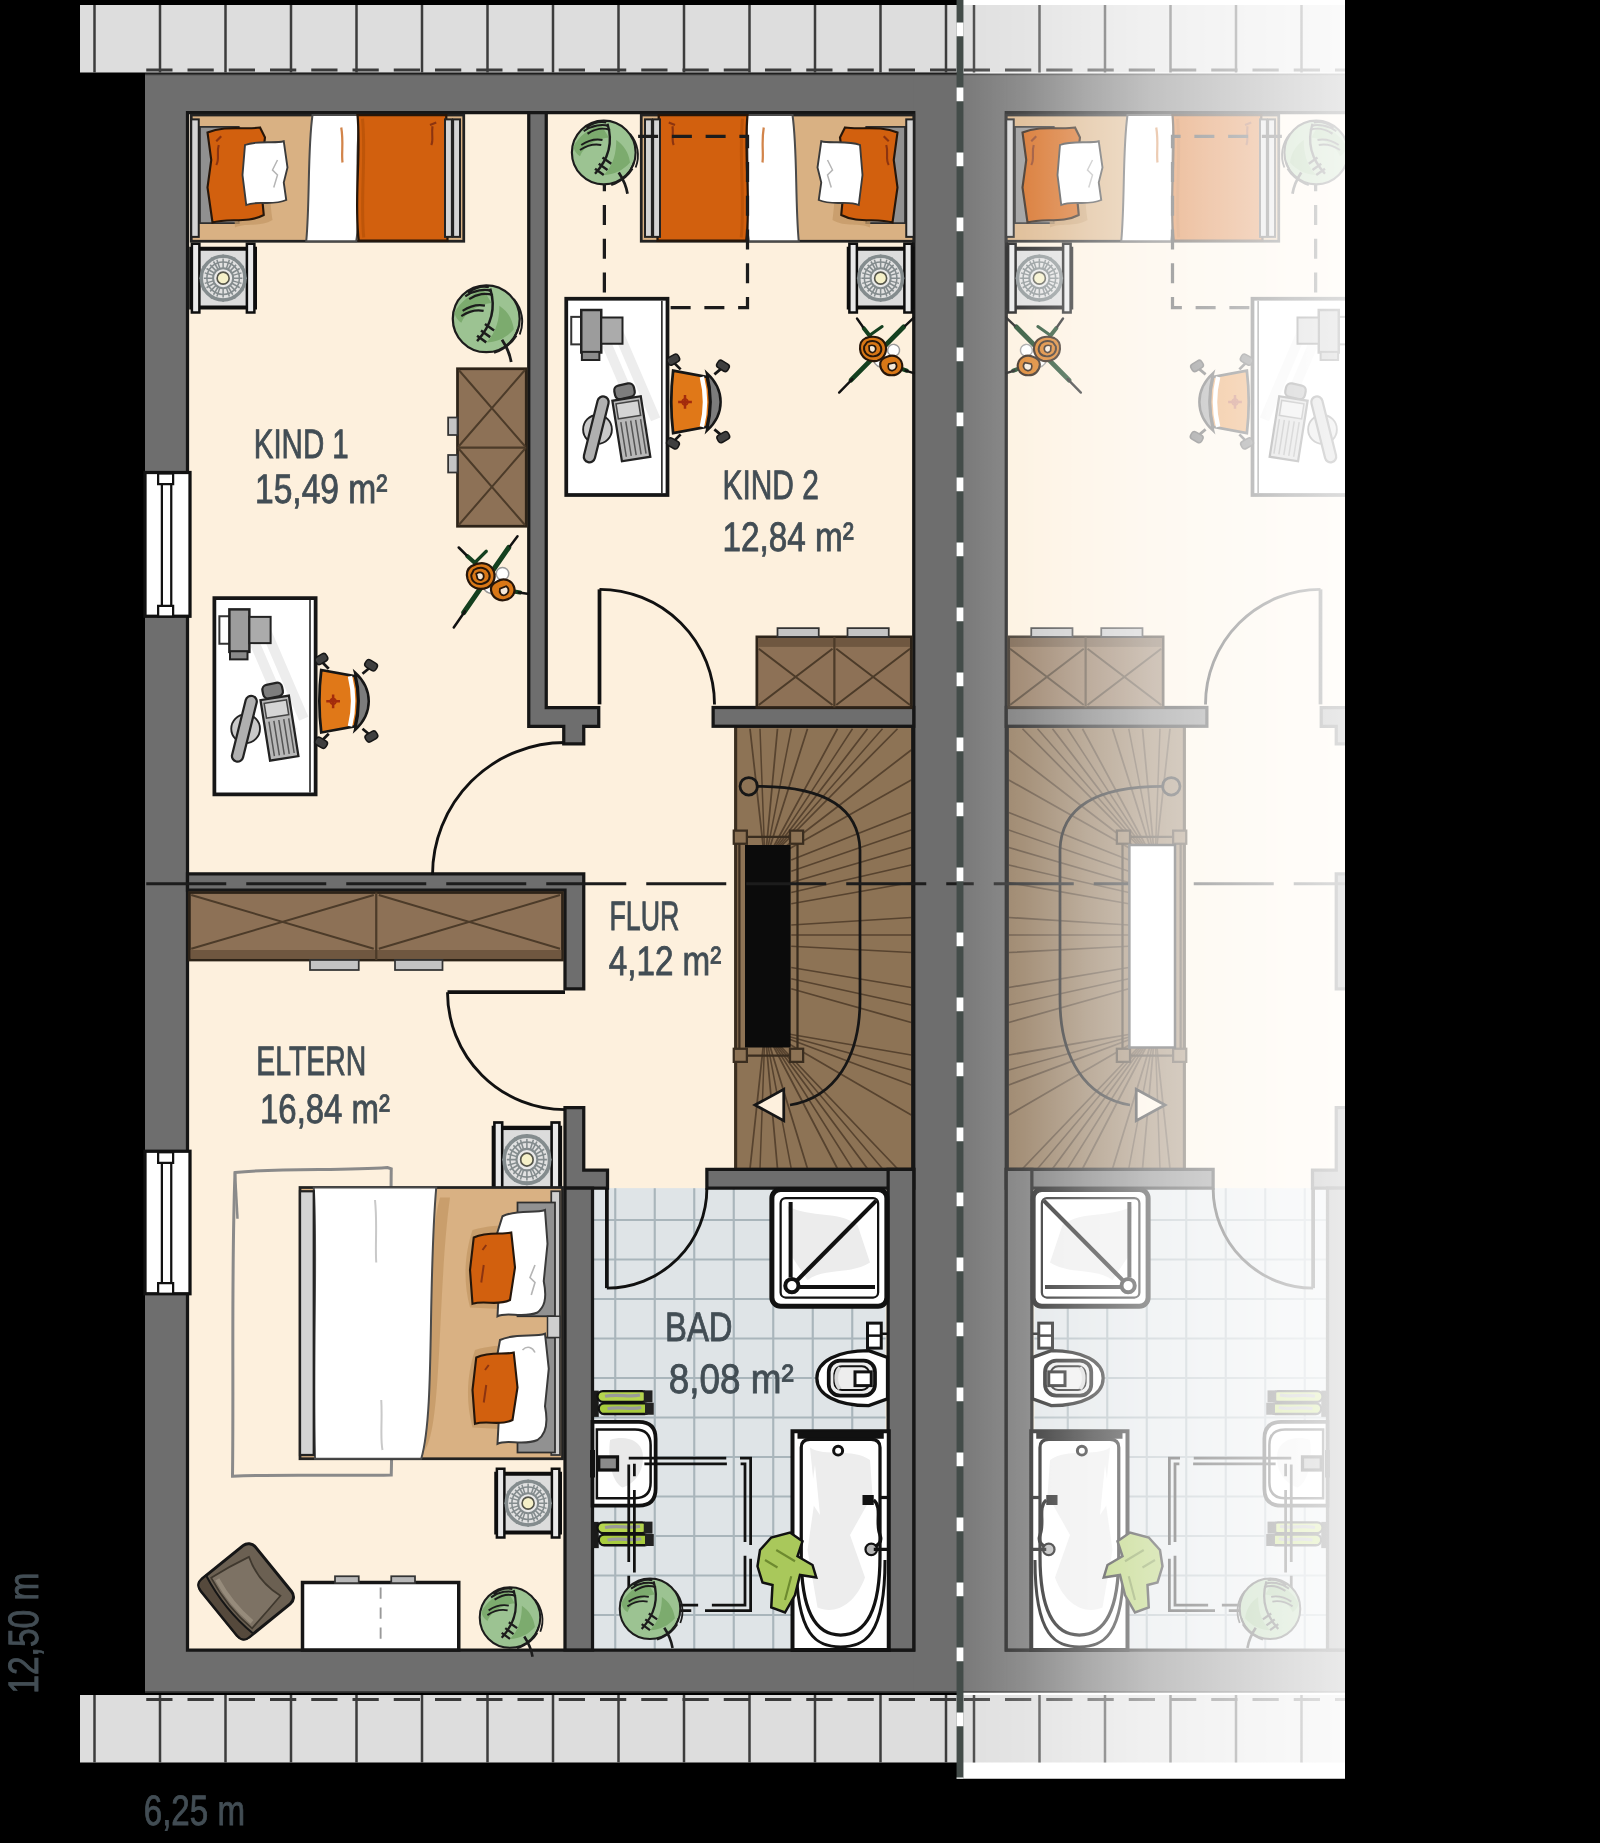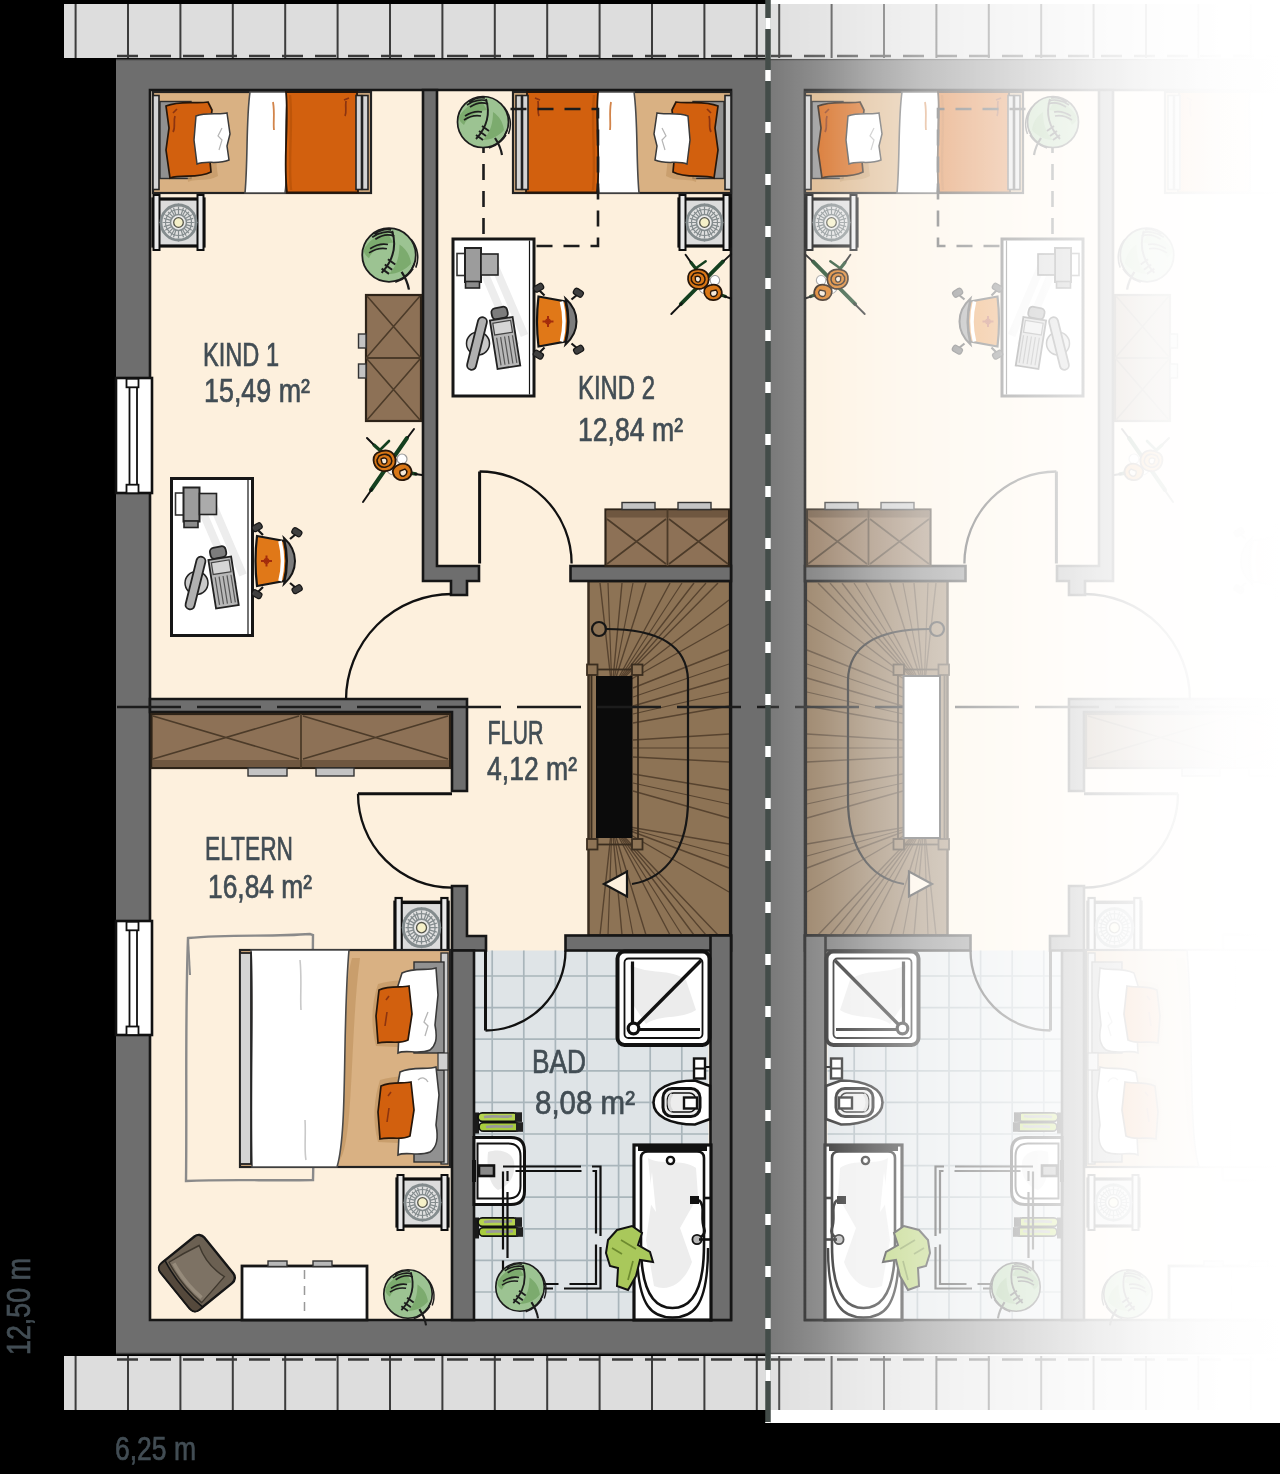--- a/index.html
+++ b/index.html
@@ -1,16 +1,16 @@
 <!DOCTYPE html>
 <html><head>
 <meta charset="utf-8">
 <style>
 html,body{margin:0;padding:0;background:#000;}
-#stage{position:relative;width:1280px;height:1474px;overflow:hidden;background:#000;}
+#stage{position:relative;width:1076px;height:1474px;overflow:hidden;background:#000;}
 svg{display:block;}
 text{font-family:"Liberation Sans",sans-serif;fill:#424d54;stroke:#424d54;stroke-width:0.7;}
 </style>
 </head>
 <body>
 <div id="stage">
 <svg width="1280" height="1474" viewBox="0 0 1280 1474">
 <defs>
 <linearGradient id="fadegrad" x1="768" y1="0" x2="1280" y2="0" gradientUnits="userSpaceOnUse">
 <stop offset="0" stop-color="#ededed"></stop>

